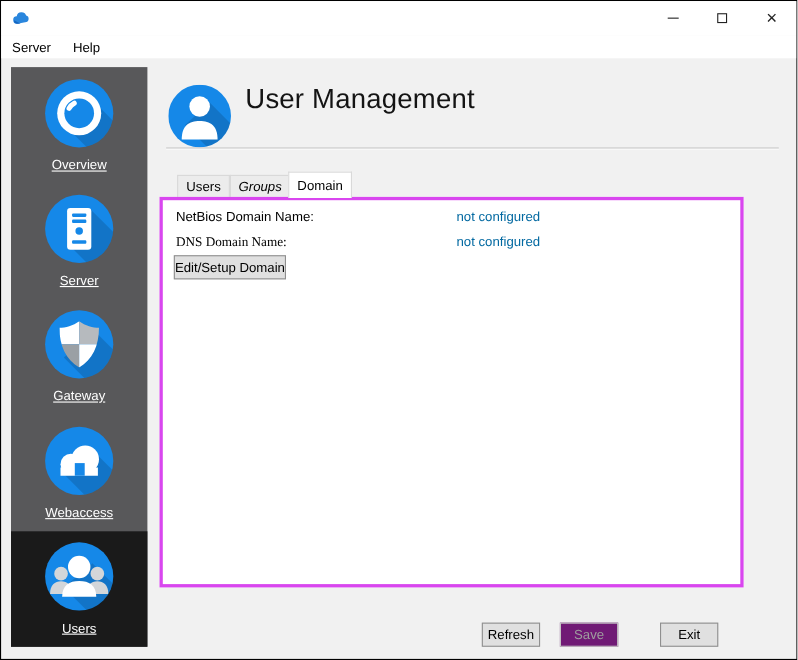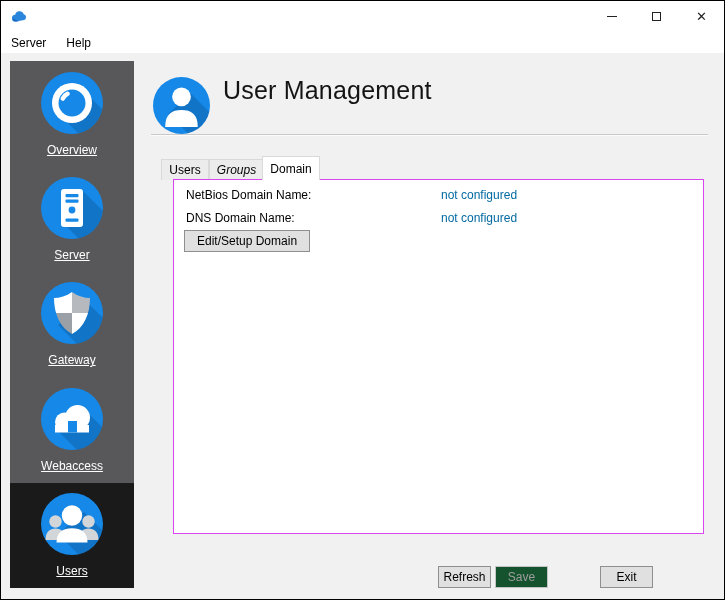--- a/index.html
+++ b/index.html
@@ -63,40 +63,40 @@
   }
   .tab.active {
     top:155px; height:24px; background:#fff; z-index:3;
   }
   .tab-users  { left:160px; width:48px; }
   .tab-groups { left:208px; width:55px;font-style:italic; }
   .tab-domain { left:261px; width:58px; }
 
   
   .panel {
-    position:absolute; left:172px; top:178px; width:531px; height:355px;
-    background:#fff; border:1px solid #d946ef; z-index:2;
+    position:absolute; left:144px; top:178px; width:531px; height:355px;
+    background:#fff; border:3px solid #d946ef; z-index:2;
   }
   .field-row { position:absolute; left:12px; font-size:12px; color:#000; }
   .row-0 { top:8px; }
-  .row-1 { top:31px; }
+  .row-1 { top:31px;font-family:Liberation Serif, serif; }
   .field-value { position:absolute; left:267px; font-size:12px; color:#0369a1; white-space:nowrap; }
   .val-0 { top:8px; }
   .val-1 { top:31px; }
 
   .btn {
     font-family:"Liberation Sans", sans-serif; font-size:12px; color:#000;
     background:#e0e0e0; border:1px solid #8f8f8f; cursor:default;
   }
-  .edit-domain-btn { position:absolute; left:10px; top:50px; height:22px; padding:0 12px; }
+  .edit-domain-btn { position:absolute; left:10px; top:50px; height:22px; padding:0 0; }
 
   
   .footer-btn { position:absolute; top:565px; width:53px; height:22px; text-align:center; }
   .btn-refresh { left:437px; }
-  .btn-save { left:494px; background:#14532d; border-color:#c4c4c4; color:#9e9e9e; }
+  .btn-save { left:508px; background:#701a75; border-color:#c4c4c4; color:#9e9e9e; }
   .btn-exit { left:599px; }
 </style>
 </head>
 <body>
 
 <div class="window">
 
   <div class="titlebar">
     <svg class="app-icon" viewBox="0 0 16 16">
       <path d="M4.6 12.6 a3.4 3.4 0 0 1 -0.4 -6.8 a4.4 4.4 0 0 1 8.5 -0.6 a3.1 3.1 0 0 1 -0.8 6.1 Z" fill="#2a86dd"></path>

